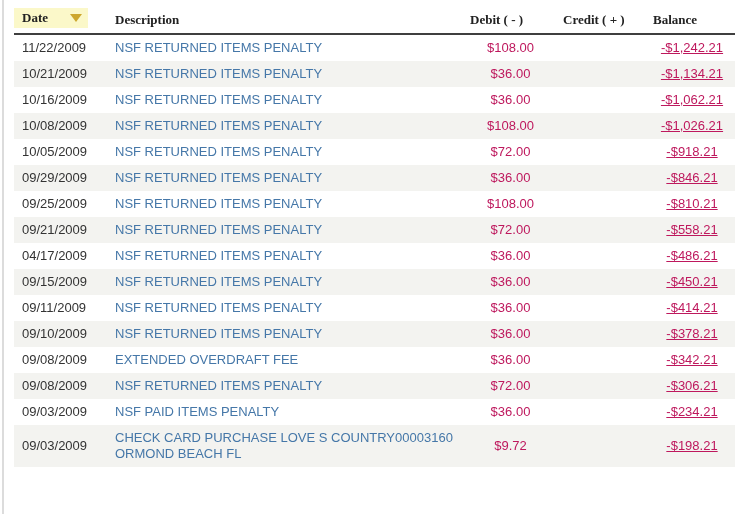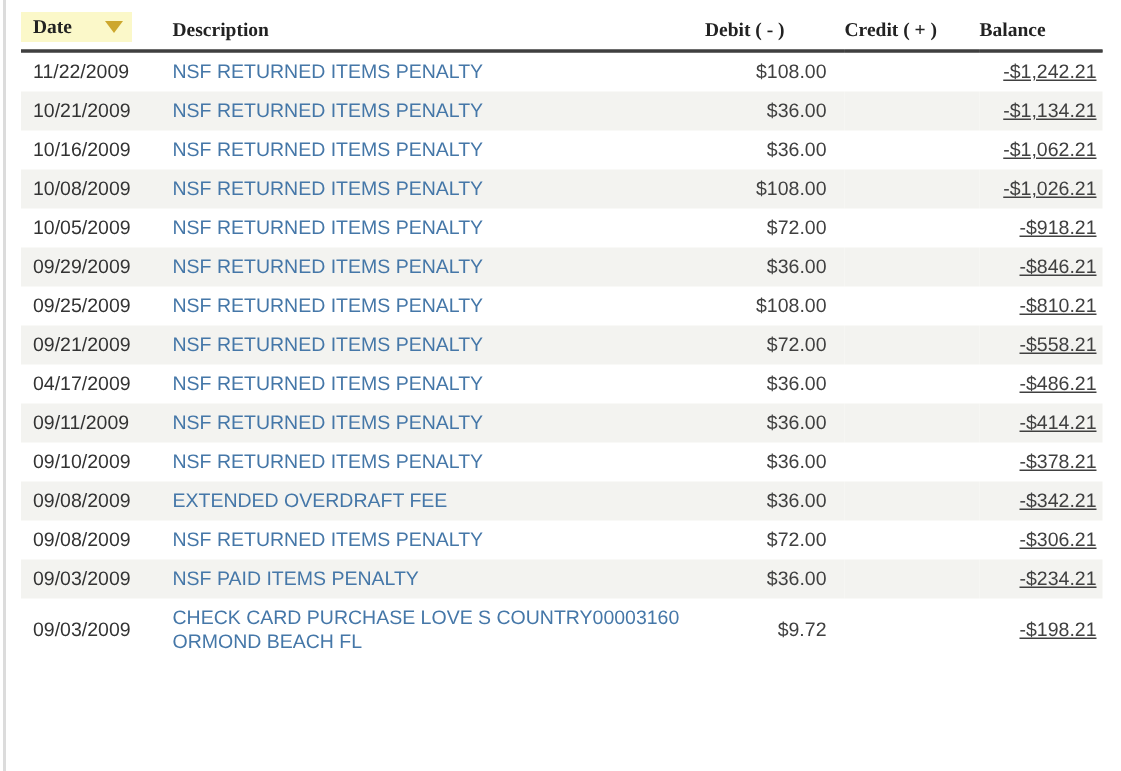--- a/index.html
+++ b/index.html
@@ -40,21 +40,21 @@
     border-left:6px solid transparent;border-right:6px solid transparent;
     border-top:8px solid #cda72e;
   }
   tbody td{
     padding:5px 0;line-height:16px;vertical-align:middle;
   }
   tbody tr:nth-child(even){background:#f3f3f0;}
   td.date{color:#333;padding-left:8px;}
   td.desc{padding-left:5px;margin-top:16px;}
   td.desc .tx-link{color:#4577a8;cursor:pointer;}
-  td.num{text-align:right;color:#404040;}
+  td.num{text-align:center;color:#be185d;}
   td.debit{padding-right:12px;}
   td.credit{padding-right:12px;}
   td.balance{padding-right:4px;text-decoration:underline;}
   .watermark{
     position:absolute;left:470px;top:472px;
     display:flex;align-items:center;gap:10px;
     color:#ffffff;opacity:0.5;font-weight:bold;
     font-size:28px;letter-spacing:7px;pointer-events:none;
   }
   .watermark-logo{
@@ -165,20 +165,29 @@
       <tr>
     <td class="date">04/17/2009</td>
     <td class="desc">
       <span class="tx-link">NSF RETURNED ITEMS PENALTY</span>
     </td>
     <td class="num debit">$36.00</td>
     <td class="num credit"></td>
     <td class="num balance">-$486.21</td>
   </tr>
       <tr>
+    <td class="date">09/15/2009</td>
+    <td class="desc">
+      <span class="tx-link">NSF RETURNED ITEMS PENALTY</span>
+    </td>
+    <td class="num debit">$36.00</td>
+    <td class="num credit"></td>
+    <td class="num balance">-$450.21</td>
+  </tr>
+      <tr>
     <td class="date">09/11/2009</td>
     <td class="desc">
       <span class="tx-link">NSF RETURNED ITEMS PENALTY</span>
     </td>
     <td class="num debit">$36.00</td>
     <td class="num credit"></td>
     <td class="num balance">-$414.21</td>
   </tr>
       <tr>
     <td class="date">09/10/2009</td>

